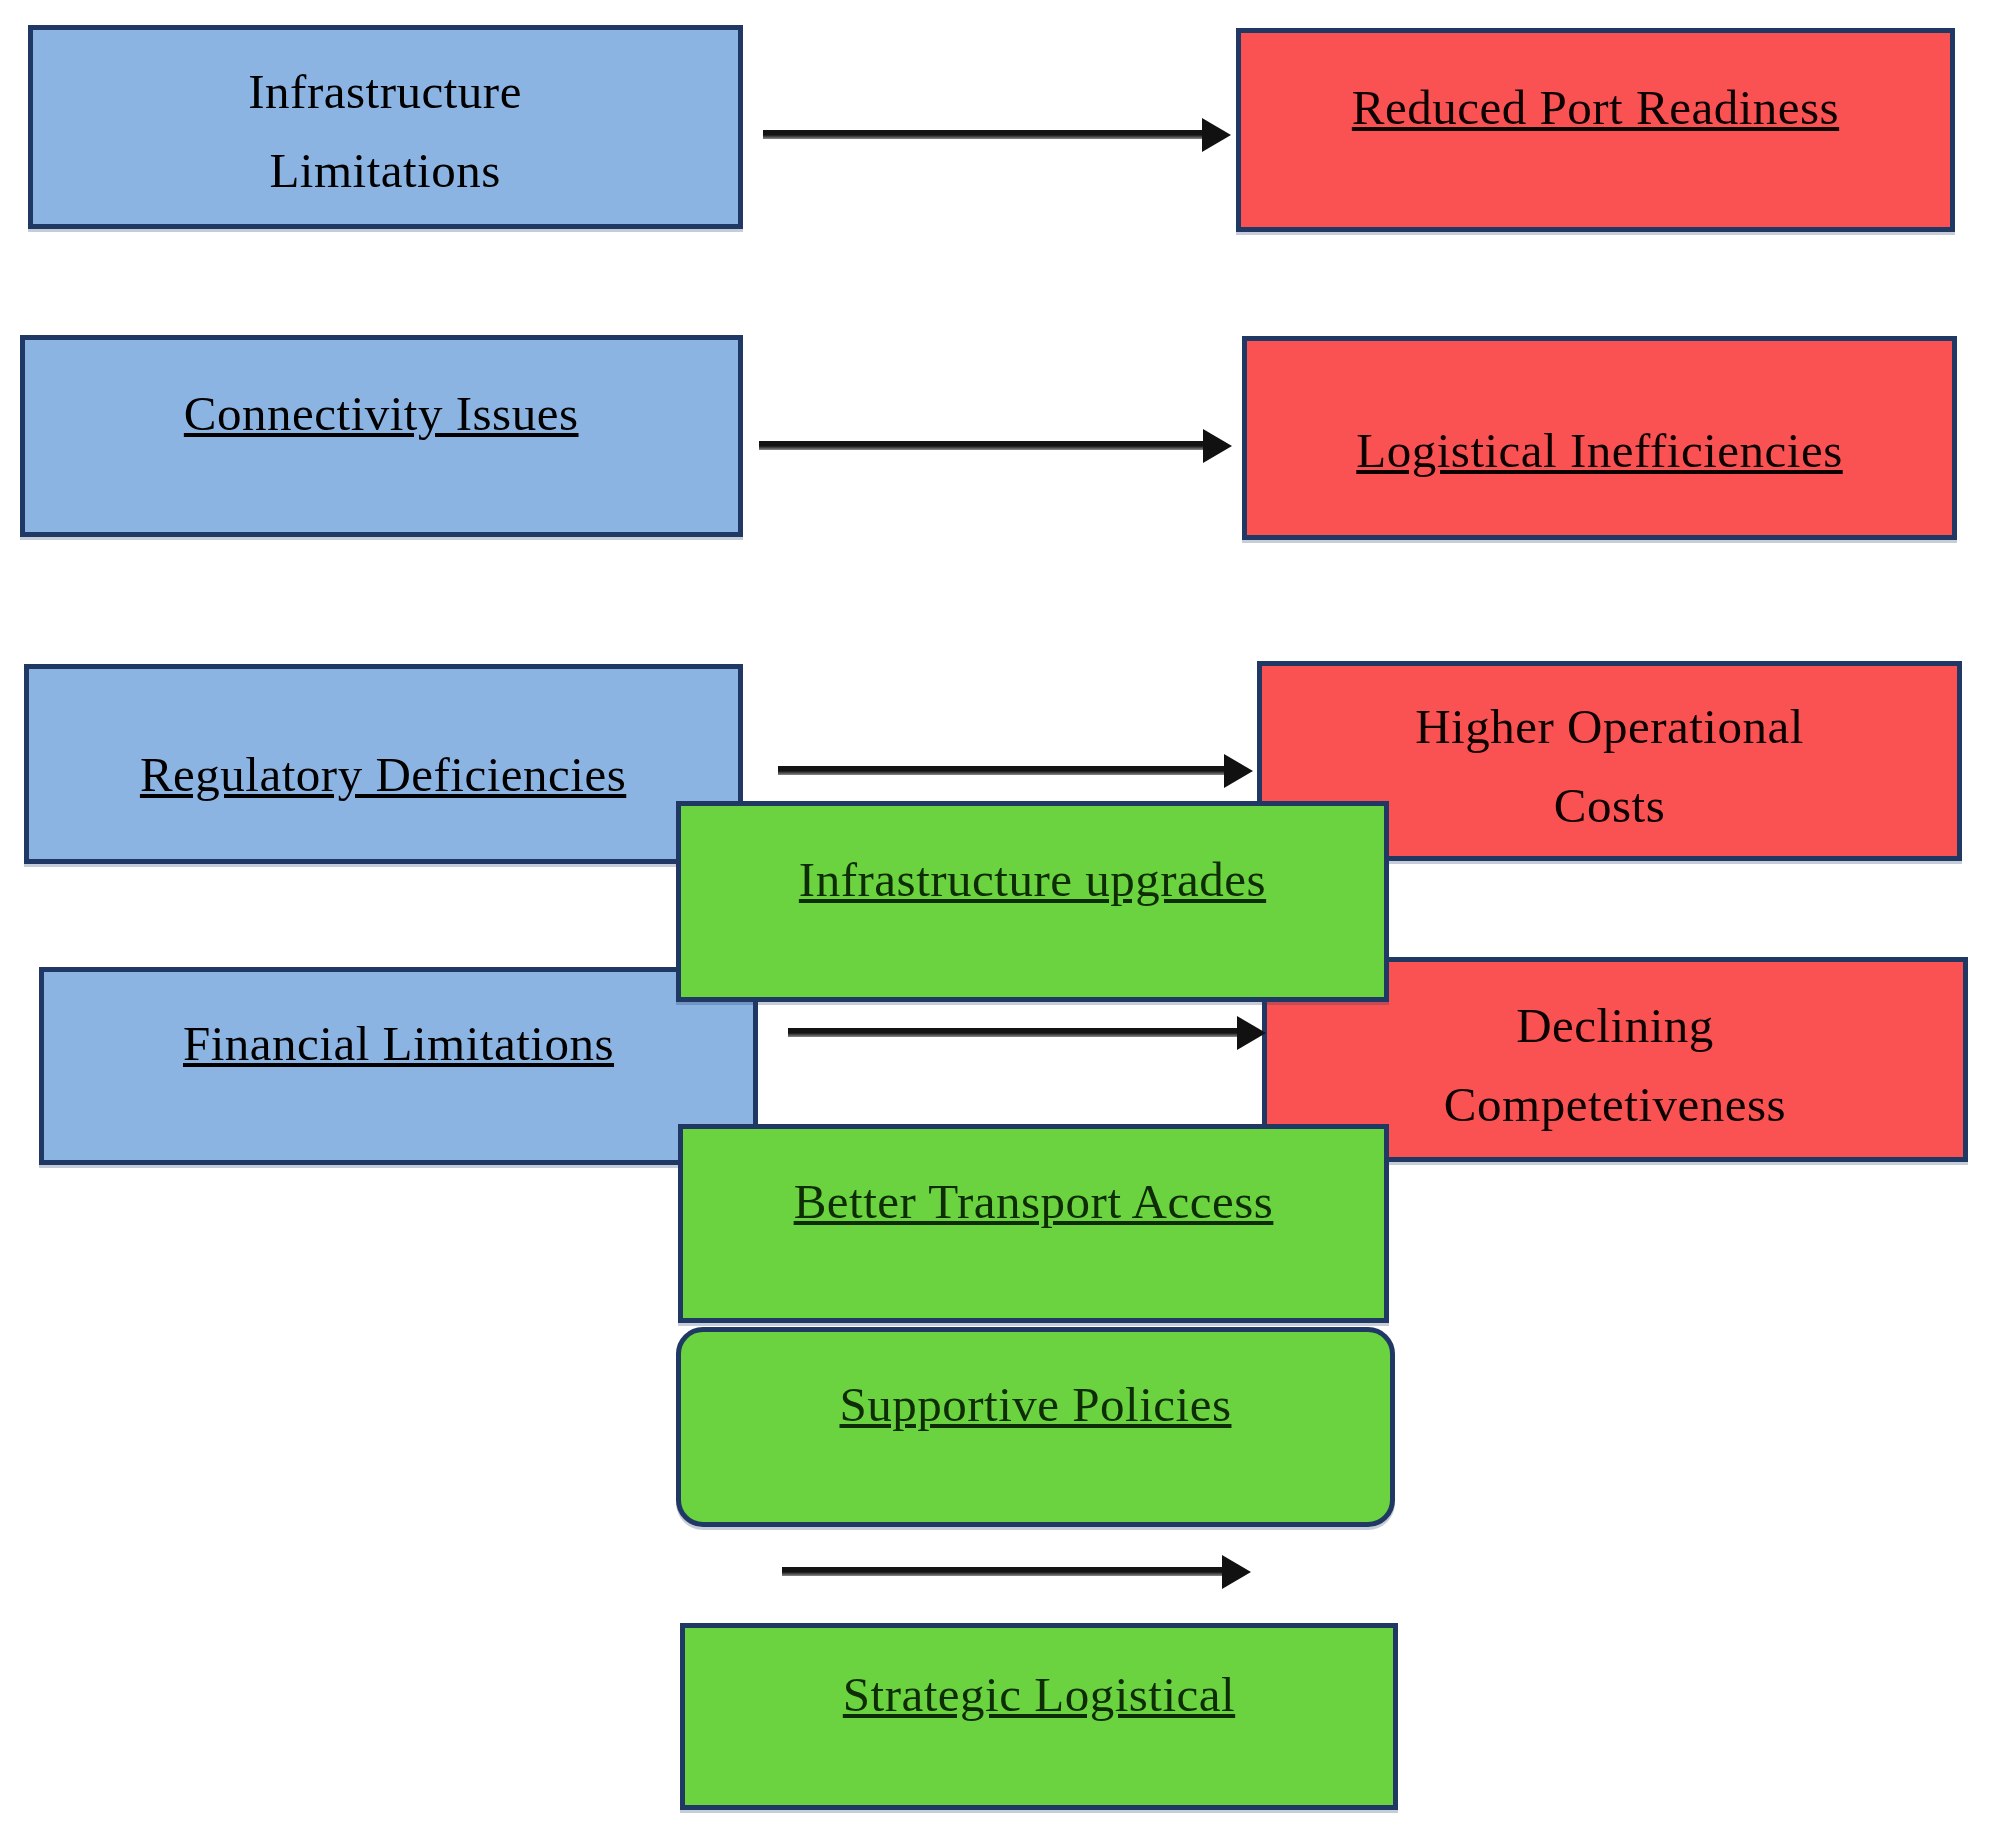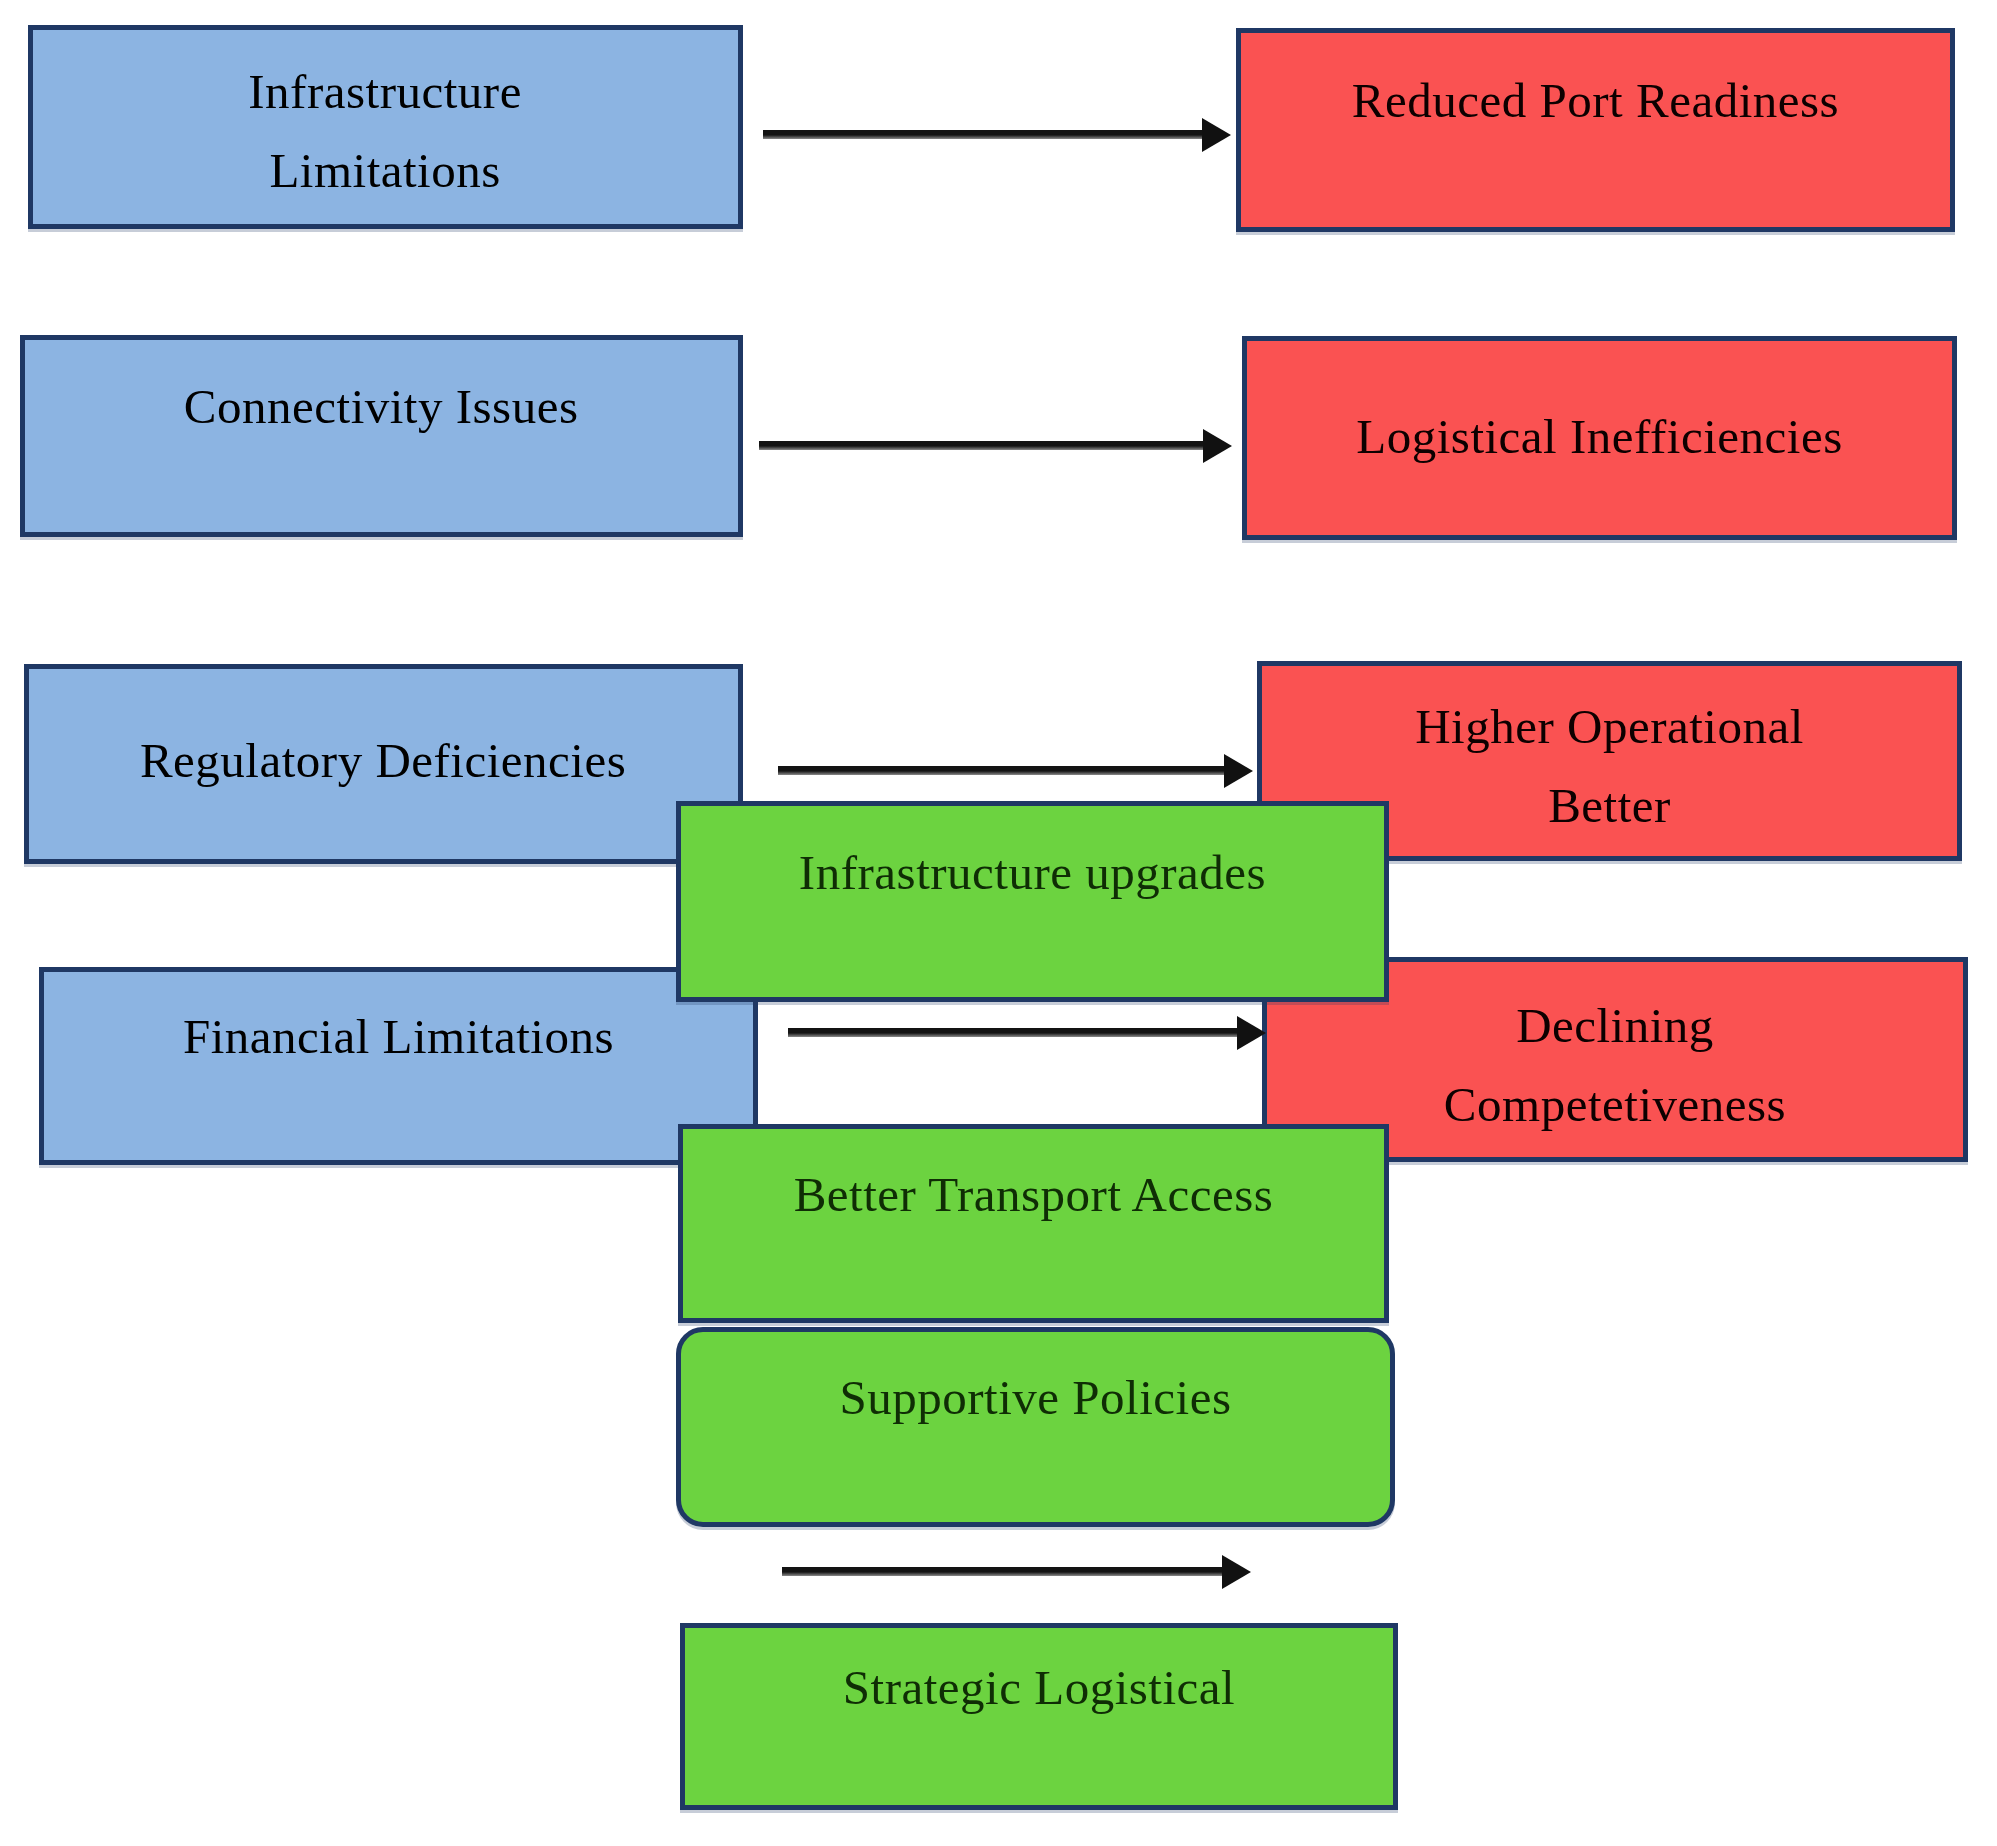--- a/index.html
+++ b/index.html
@@ -22,21 +22,21 @@
     text-align: center;
     font-size: 49px;
     letter-spacing: 0.5px;
     line-height: 79px;
     box-shadow: 0 3px 0 rgba(31, 56, 100, 0.25);
   }
   .box .line:empty { display: none; }
   .cause    { background: var(--cause-fill, #8cb4e2);  color: var(--cause-text, #000);    z-index: 1; }
   .effect   { background: var(--effect-fill, #fa5252); color: var(--effect-text, #000);   z-index: 1; }
   .solution { background: var(--solution-fill, #6cd340); color: var(--solution-text, #0f2d05); z-index: 3; }
-  .single { padding-bottom: 59px; }
+  .single { padding-bottom: 45px; text-decoration: underline; }
   .two-line { padding-top: 9px; }
   .arrow {
     position: absolute;
     height: 35px;
     display: flex;
     align-items: center;
     z-index: 2;
   }
   .arrow .shaft {
     height: 8.9px;
@@ -75,21 +75,21 @@
   <div class="box effect single" style="left:1236px; top:27.6px; width:719px; height:204px;">
     <span class="line">Reduced Port Readiness</span>
 
   </div>
   <div class="box effect single" style="left:1242px; top:336px; width:715px; height:204px;justify-content:flex-end;">
     <span class="line">Logistical Inefficiencies</span>
 
   </div>
   <div class="box effect two-line" style="left:1257px; top:661px; width:705px; height:200px;">
     <span class="line">Higher Operational</span>
-    <span class="line">Better</span>
+    <span class="line">Costs</span>
   </div>
   <div class="box effect two-line" style="left:1262px; top:957px; width:706px; height:205px; padding-top:10px;">
     <span class="line">Declining</span>
     <span class="line">Competetiveness</span>
   </div>
 
   <div class="box solution single" style="left:676px; top:801px; width:713px; height:201px;">
     <span class="line">Infrastructure upgrades</span>
 
   </div>

